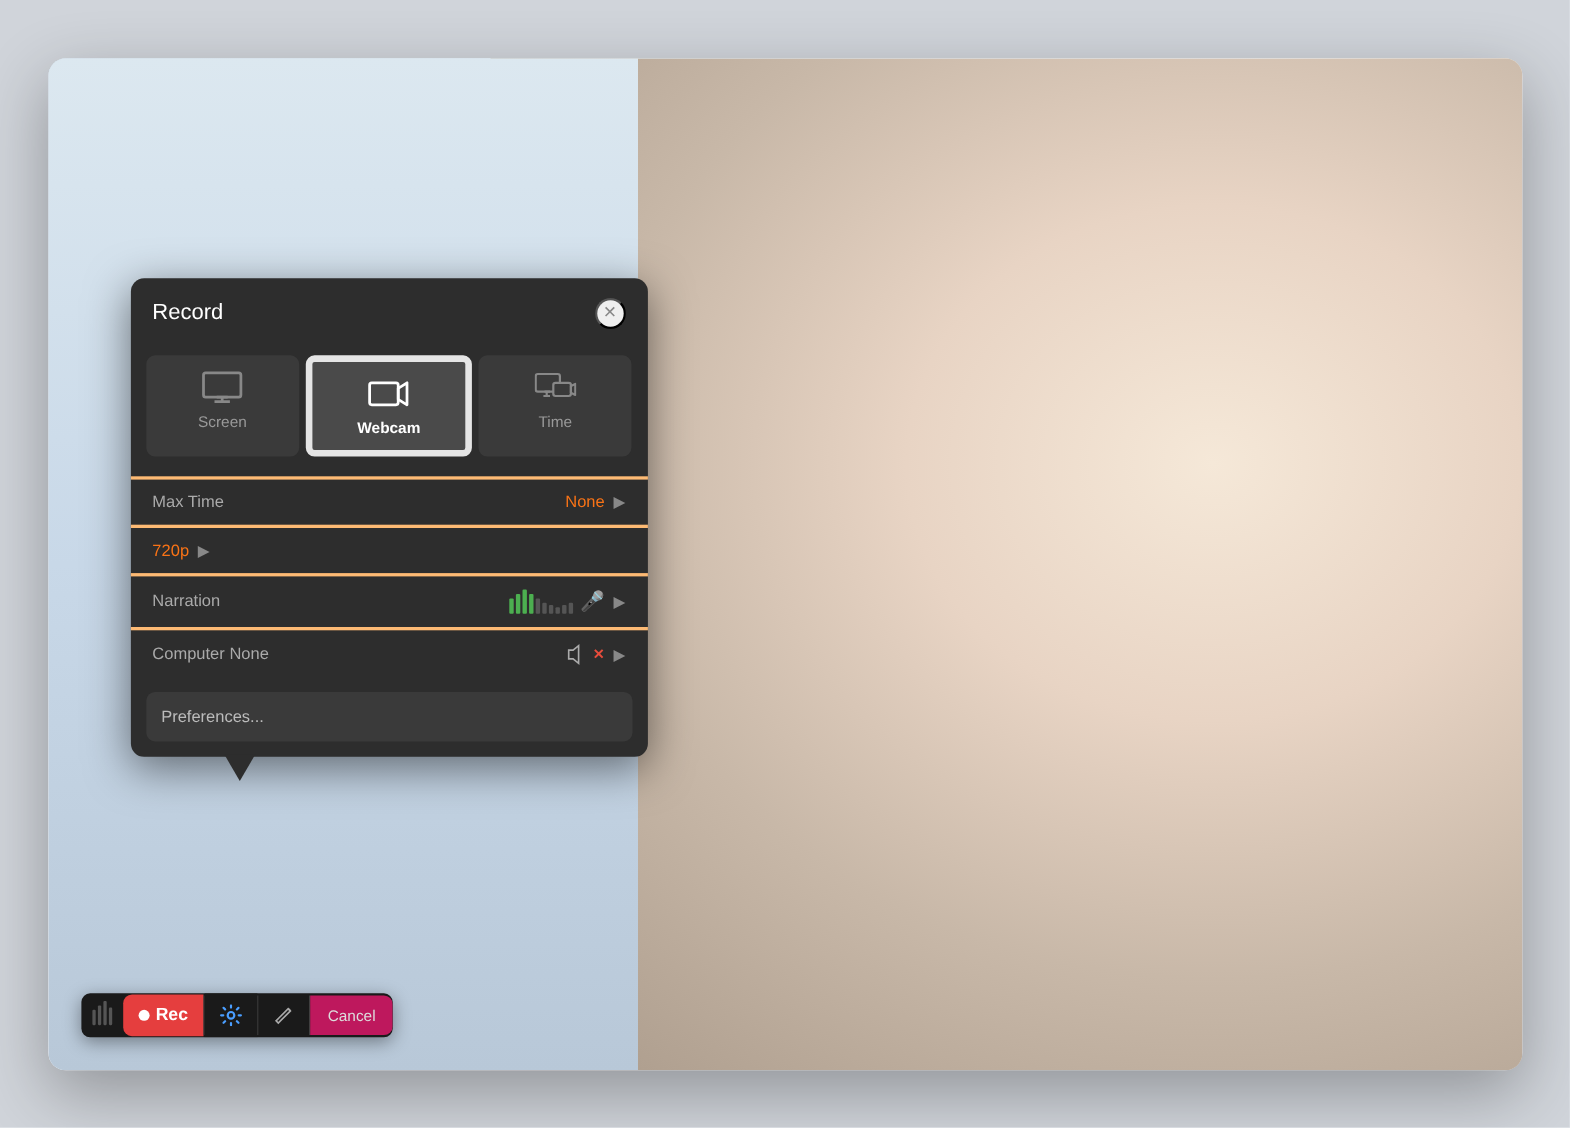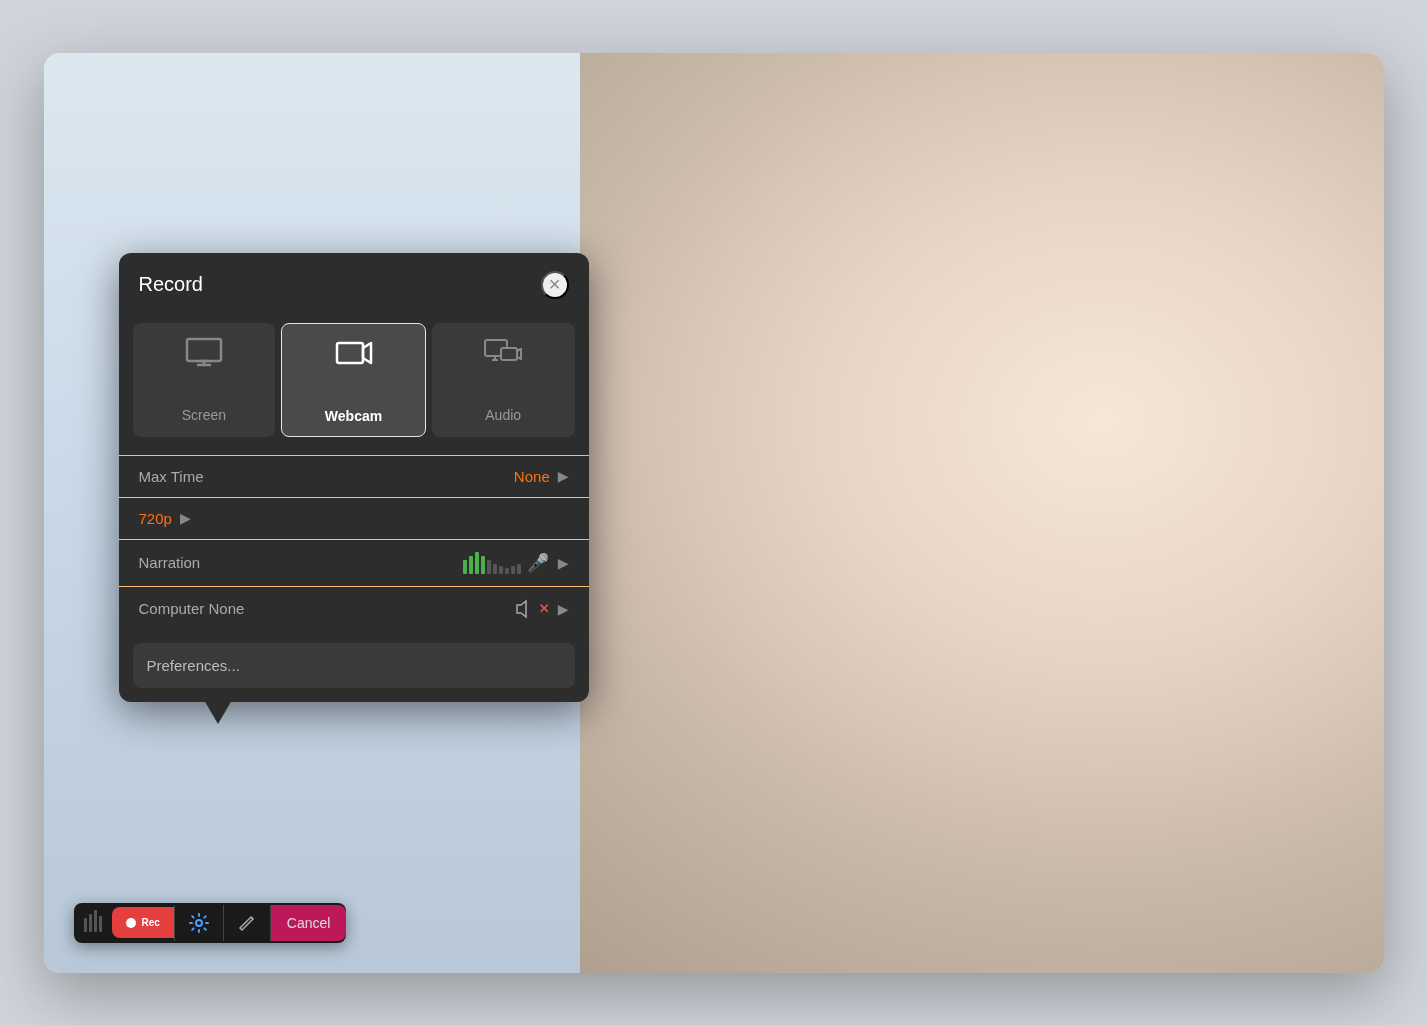--- a/index.html
+++ b/index.html
@@ -107,50 +107,49 @@
       display: flex;
       flex-direction: column;
       align-items: center;
       gap: 8px;
       cursor: pointer;
       color: #999;
     }
 
     .mode-btn.active {
       background: #4a4a4a;
-      border: 1px solid #e5e5e5;
+      border: 6px solid #e5e5e5;
       color: #ffffff;
     }
 
     .mode-btn svg {
       width: 38px;
       height: 30px;
     }
 
     .mode-btn-label {
       font-size: 14px;
       font-weight: 400;
-      margin-top: 32px;
     }
 
     .mode-btn.active .mode-btn-label {
       font-weight: 600;
       color: #fff;
     }
 
     
     .settings-section {
       padding: 4px 0;
     }
 
     .settings-row {
       display: flex;
       align-items: center;
       padding: 12px 20px;
-      border-top: 1px solid #fdba74;
+      border-top: 3px solid #fdba74;
     }
 
     .settings-label {
       color: #aaa;
       font-size: 15px;
       flex: 1;
     }
 
     .settings-value {
       color: #f97316;
@@ -237,21 +236,21 @@
       align-items: center;
       background: #1a1a1a;
       border-radius: 8px;
       overflow: hidden;
       box-shadow: 0 4px 16px rgba(0,0,0,0.4);
     }
 
     .rec-button {
       background: #e53e3e;
       color: #fff;
-      font-size: 10px;
+      font-size: 16px;
       font-weight: 700;
       padding: 10px 14px;
       border: none;
       cursor: pointer;
       display: flex;
       align-items: center;
       gap: 6px;
       border-radius: 8px 0 0 8px;
     }
 
@@ -341,21 +340,21 @@
 
       <button class="mode-btn">
         <svg viewBox="0 0 38 30" fill="none">
           <rect x="1" y="3" width="22" height="16" rx="2" stroke="#888" stroke-width="2" fill="none"></rect>
           <line x1="9" y1="19" x2="14" y2="19" stroke="#888" stroke-width="2"></line>
           <line x1="11" y1="19" x2="11" y2="23" stroke="#888" stroke-width="2"></line>
           <line x1="8" y1="23" x2="14" y2="23" stroke="#888" stroke-width="2"></line>
           <rect x="17" y="11" width="16" height="12" rx="2" stroke="#888" stroke-width="2" fill="#3a3a3a"></rect>
           <polygon points="33,14 37,12 37,22 33,20" stroke="#888" stroke-width="2" fill="none" stroke-linejoin="round"></polygon>
         </svg>
-        <span class="mode-btn-label">Audio</span>
+        <span class="mode-btn-label">Time</span>
       </button>
     </div>
 
     
     <div class="settings-section">
 
       <div class="settings-row">
         <span class="settings-label">Max Time</span>
         <span class="settings-value">None</span>
         <span class="arrow-right">▶</span>

